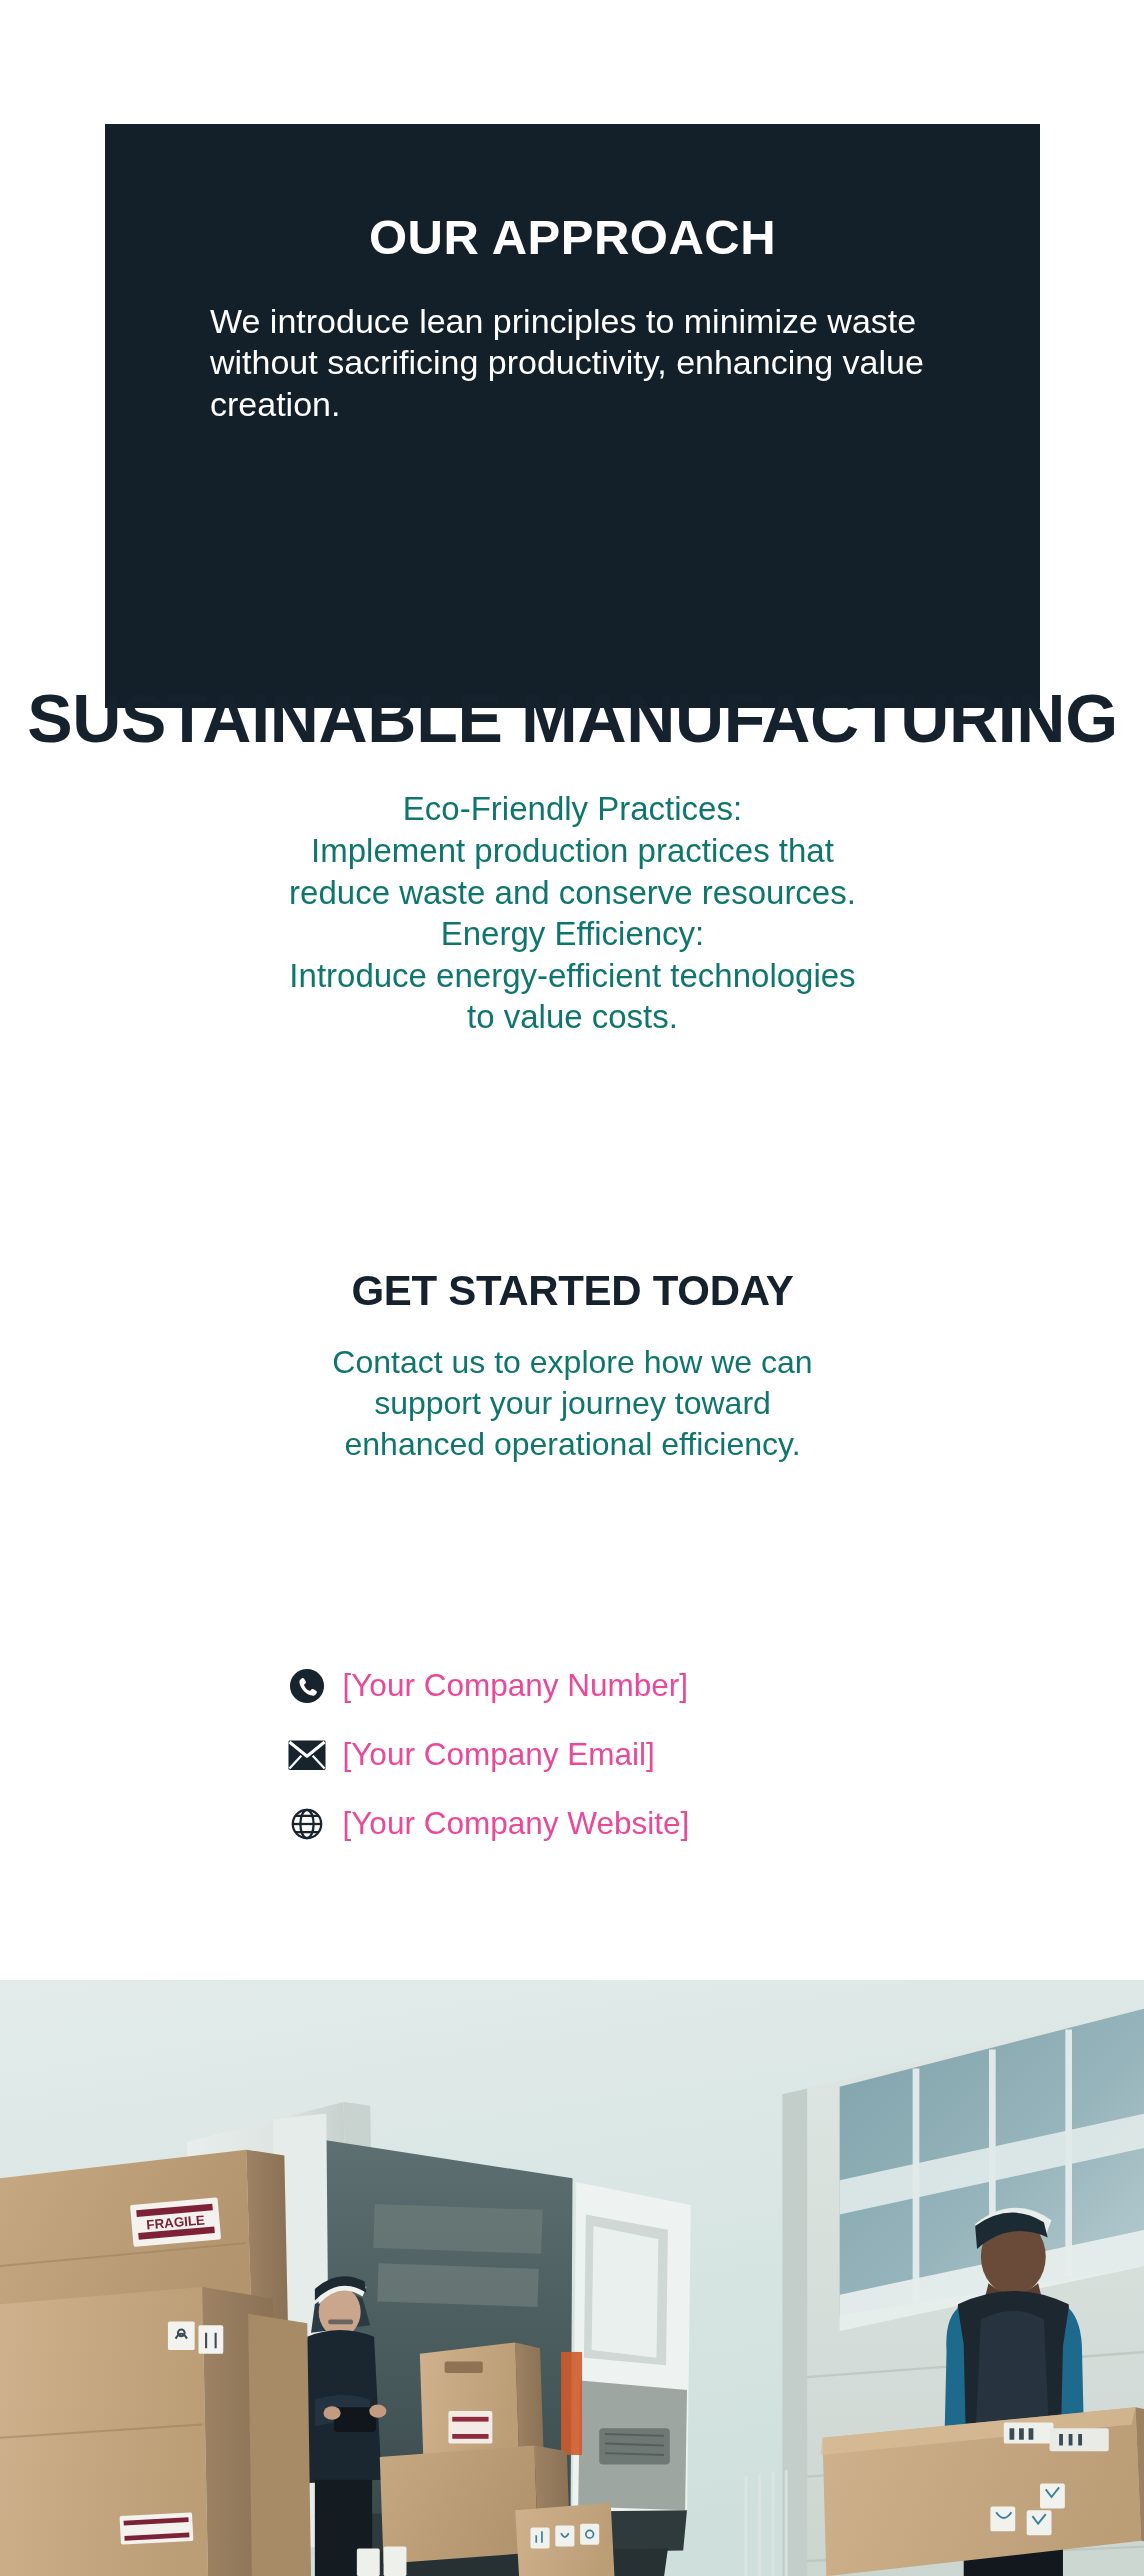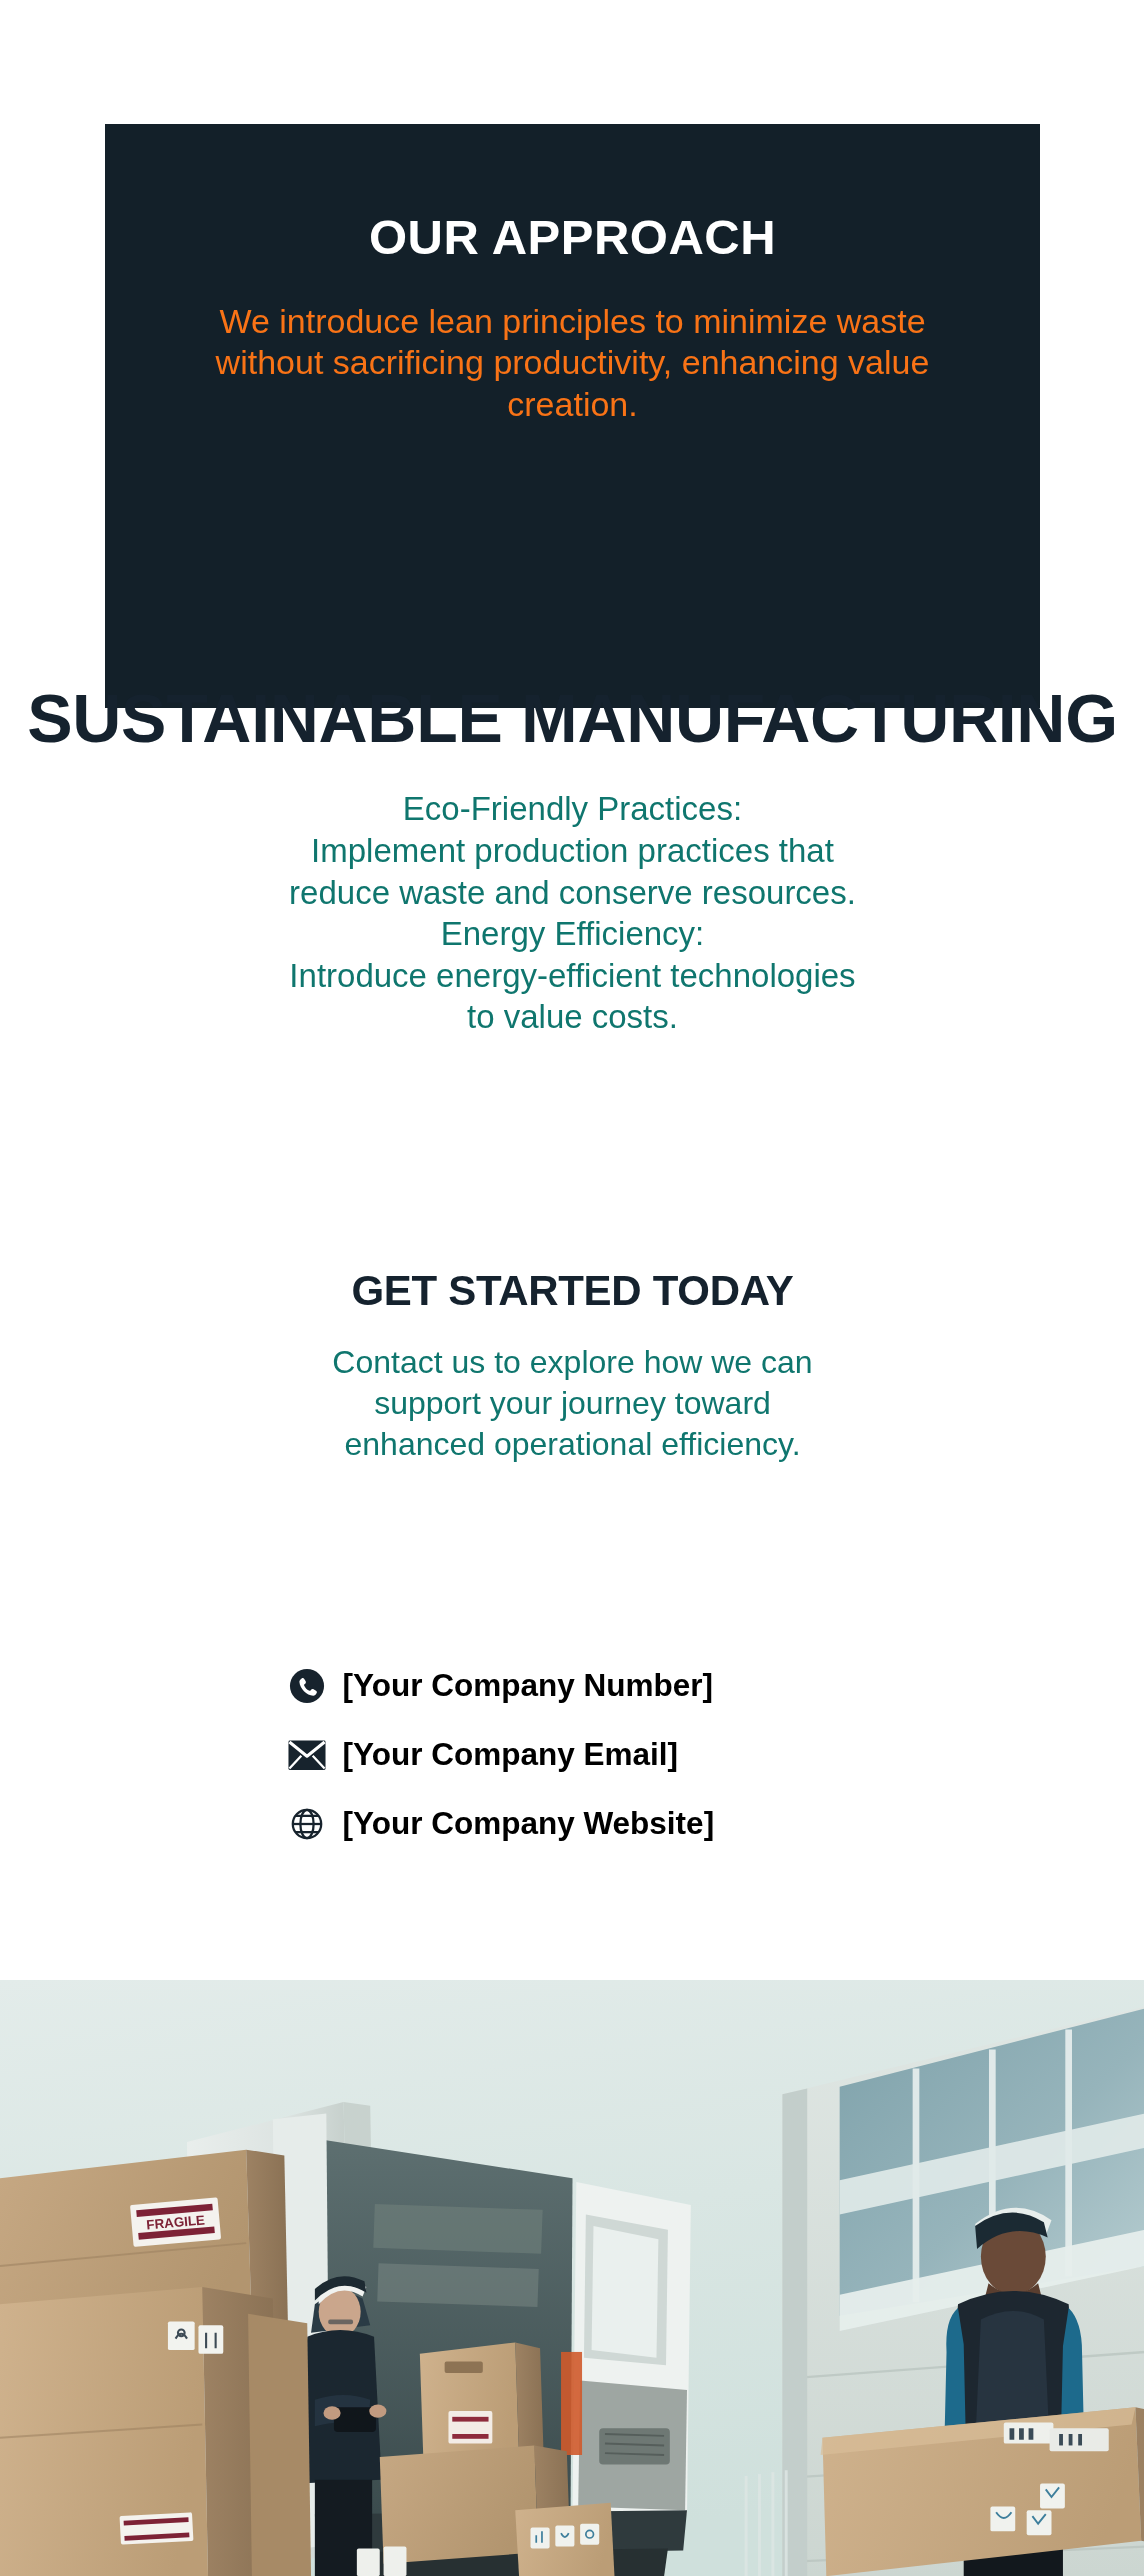--- a/index.html
+++ b/index.html
@@ -34,25 +34,25 @@
     color: #ffffff;
     font-size: 49px;
     font-weight: 800;
     letter-spacing: 0.5px;
     line-height: 1.1;
     text-align: center;
     margin: 0;
     white-space: nowrap;
   }
   .hero-body {
-    color: #f97316;
+    color: #ffffff;
     font-size: 34px;
     font-weight: 400;
     line-height: 1.22;
-    text-align: center;
+    text-align: left;
     margin: 0;
     padding-top: 36px;
     width: 725px;
   }
 
   
   .section {
     position: absolute;
     left: 0;
     width: 1145px;
@@ -106,23 +106,23 @@
   .contact-icon {
     width: 40px;
     height: 40px;
     flex: 0 0 40px;
     display: flex;
     align-items: center;
     justify-content: center;
   }
   .contact-icon svg { display: block; }
   .contact-text {
-    color: #000000;
+    color: #ec4899;
     font-size: 31.5px;
-    font-weight: 700;
+    font-weight: 400;
     line-height: 1;
     white-space: nowrap;
   }
 
   
   .photo {
     position: absolute;
     left: 0;
     top: 1980px;
     width: 1145px;

